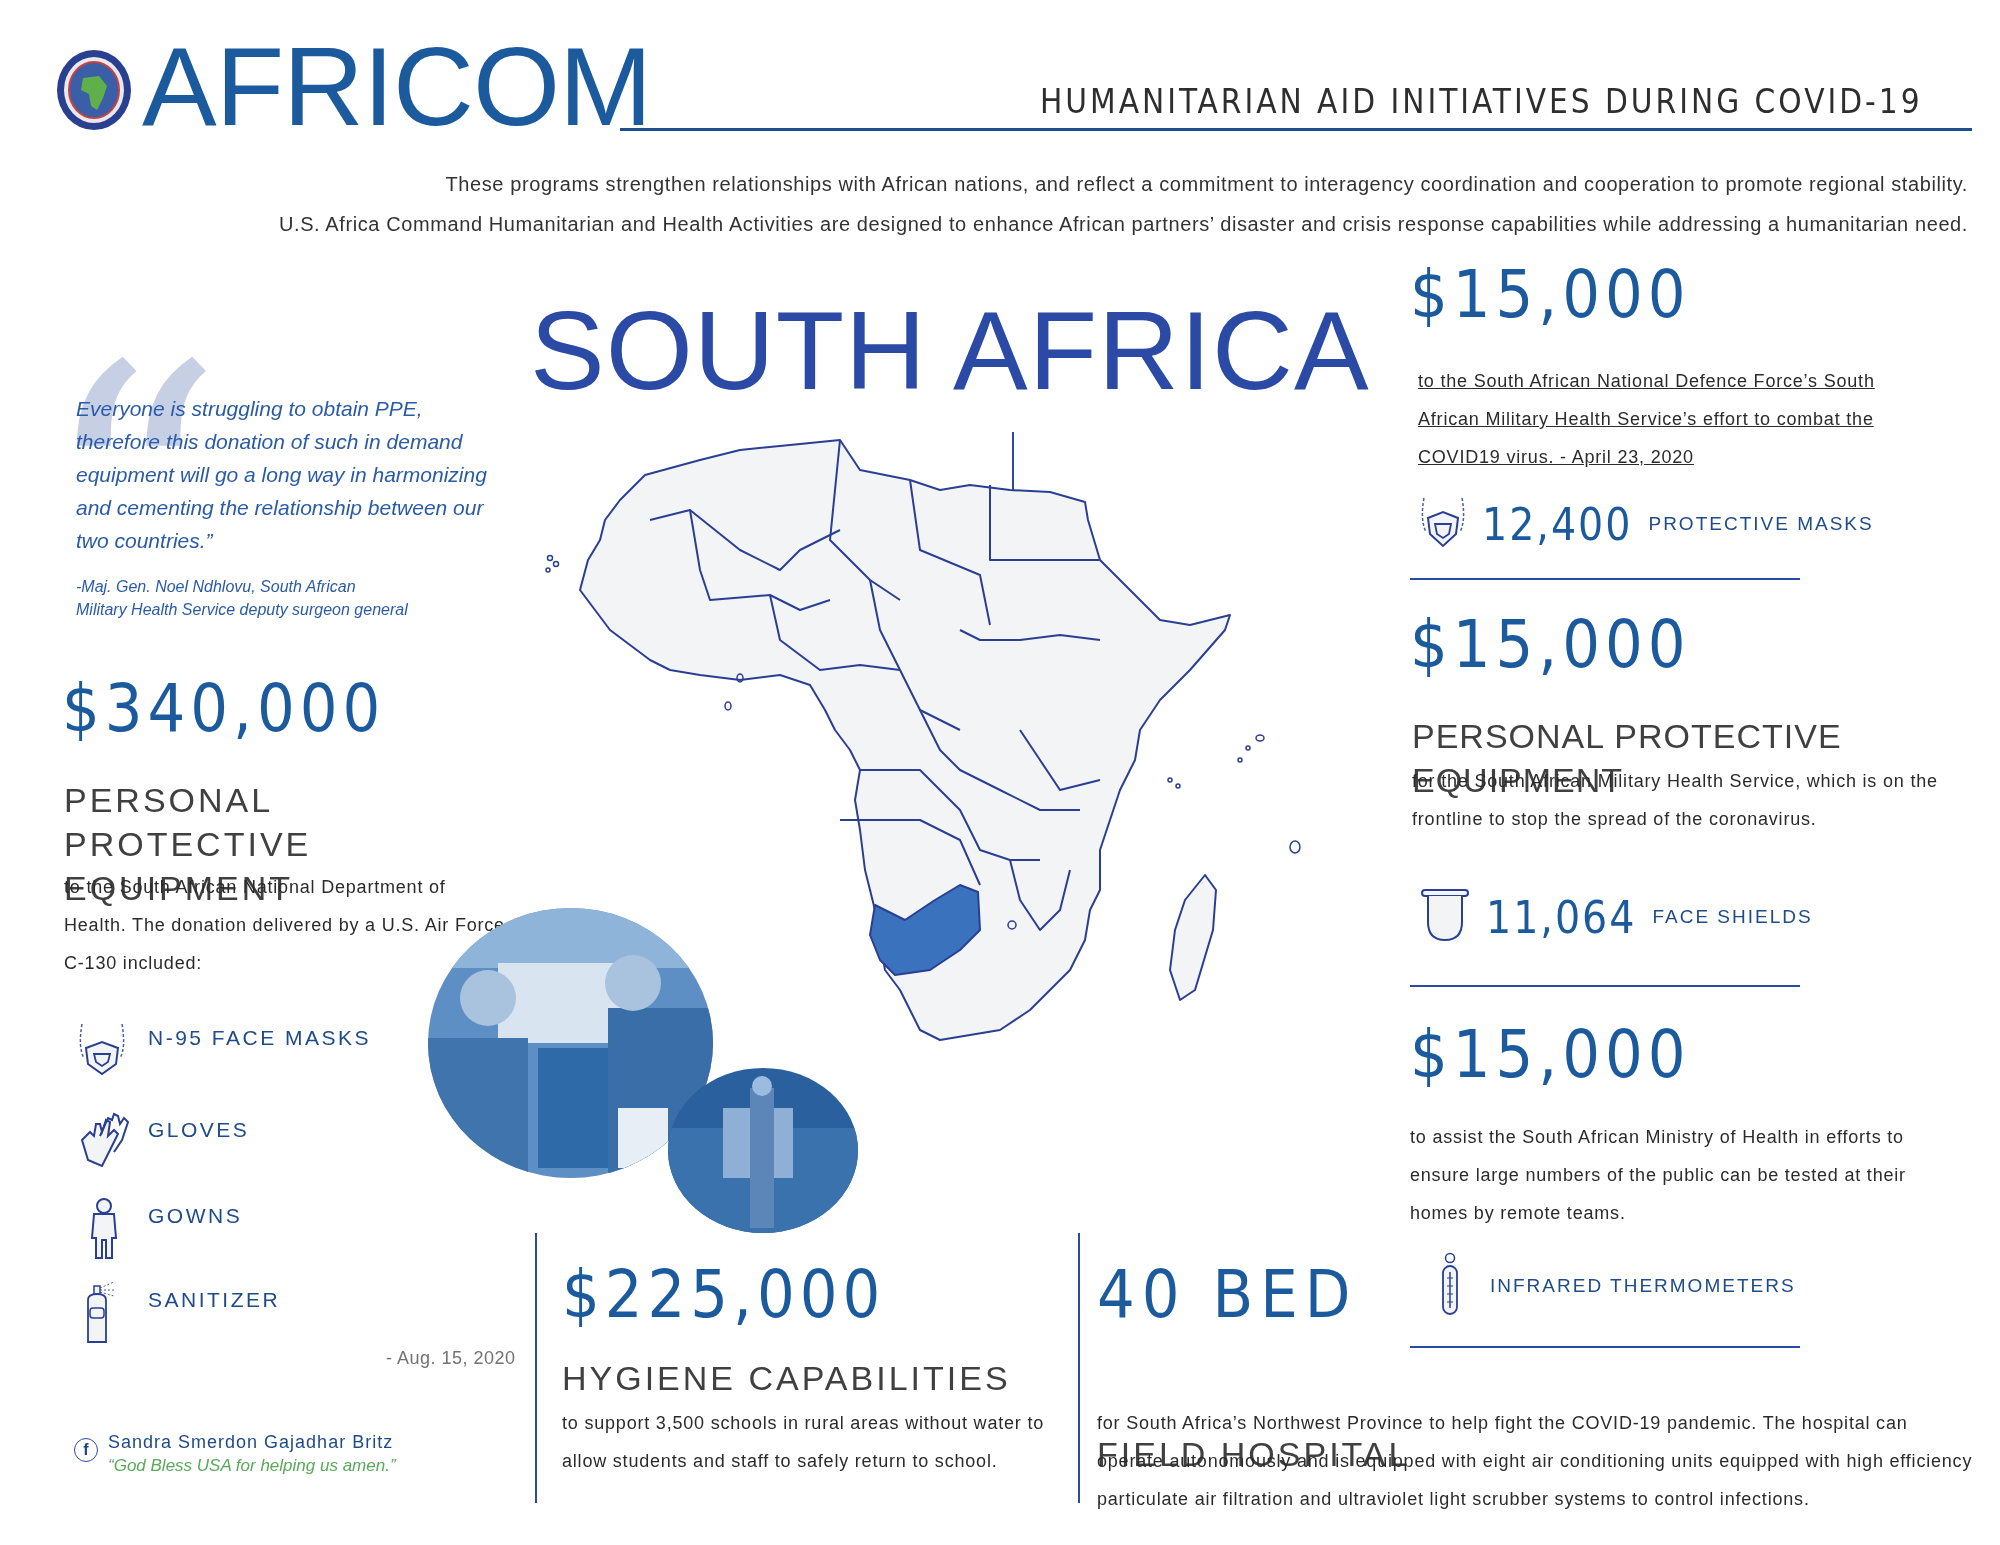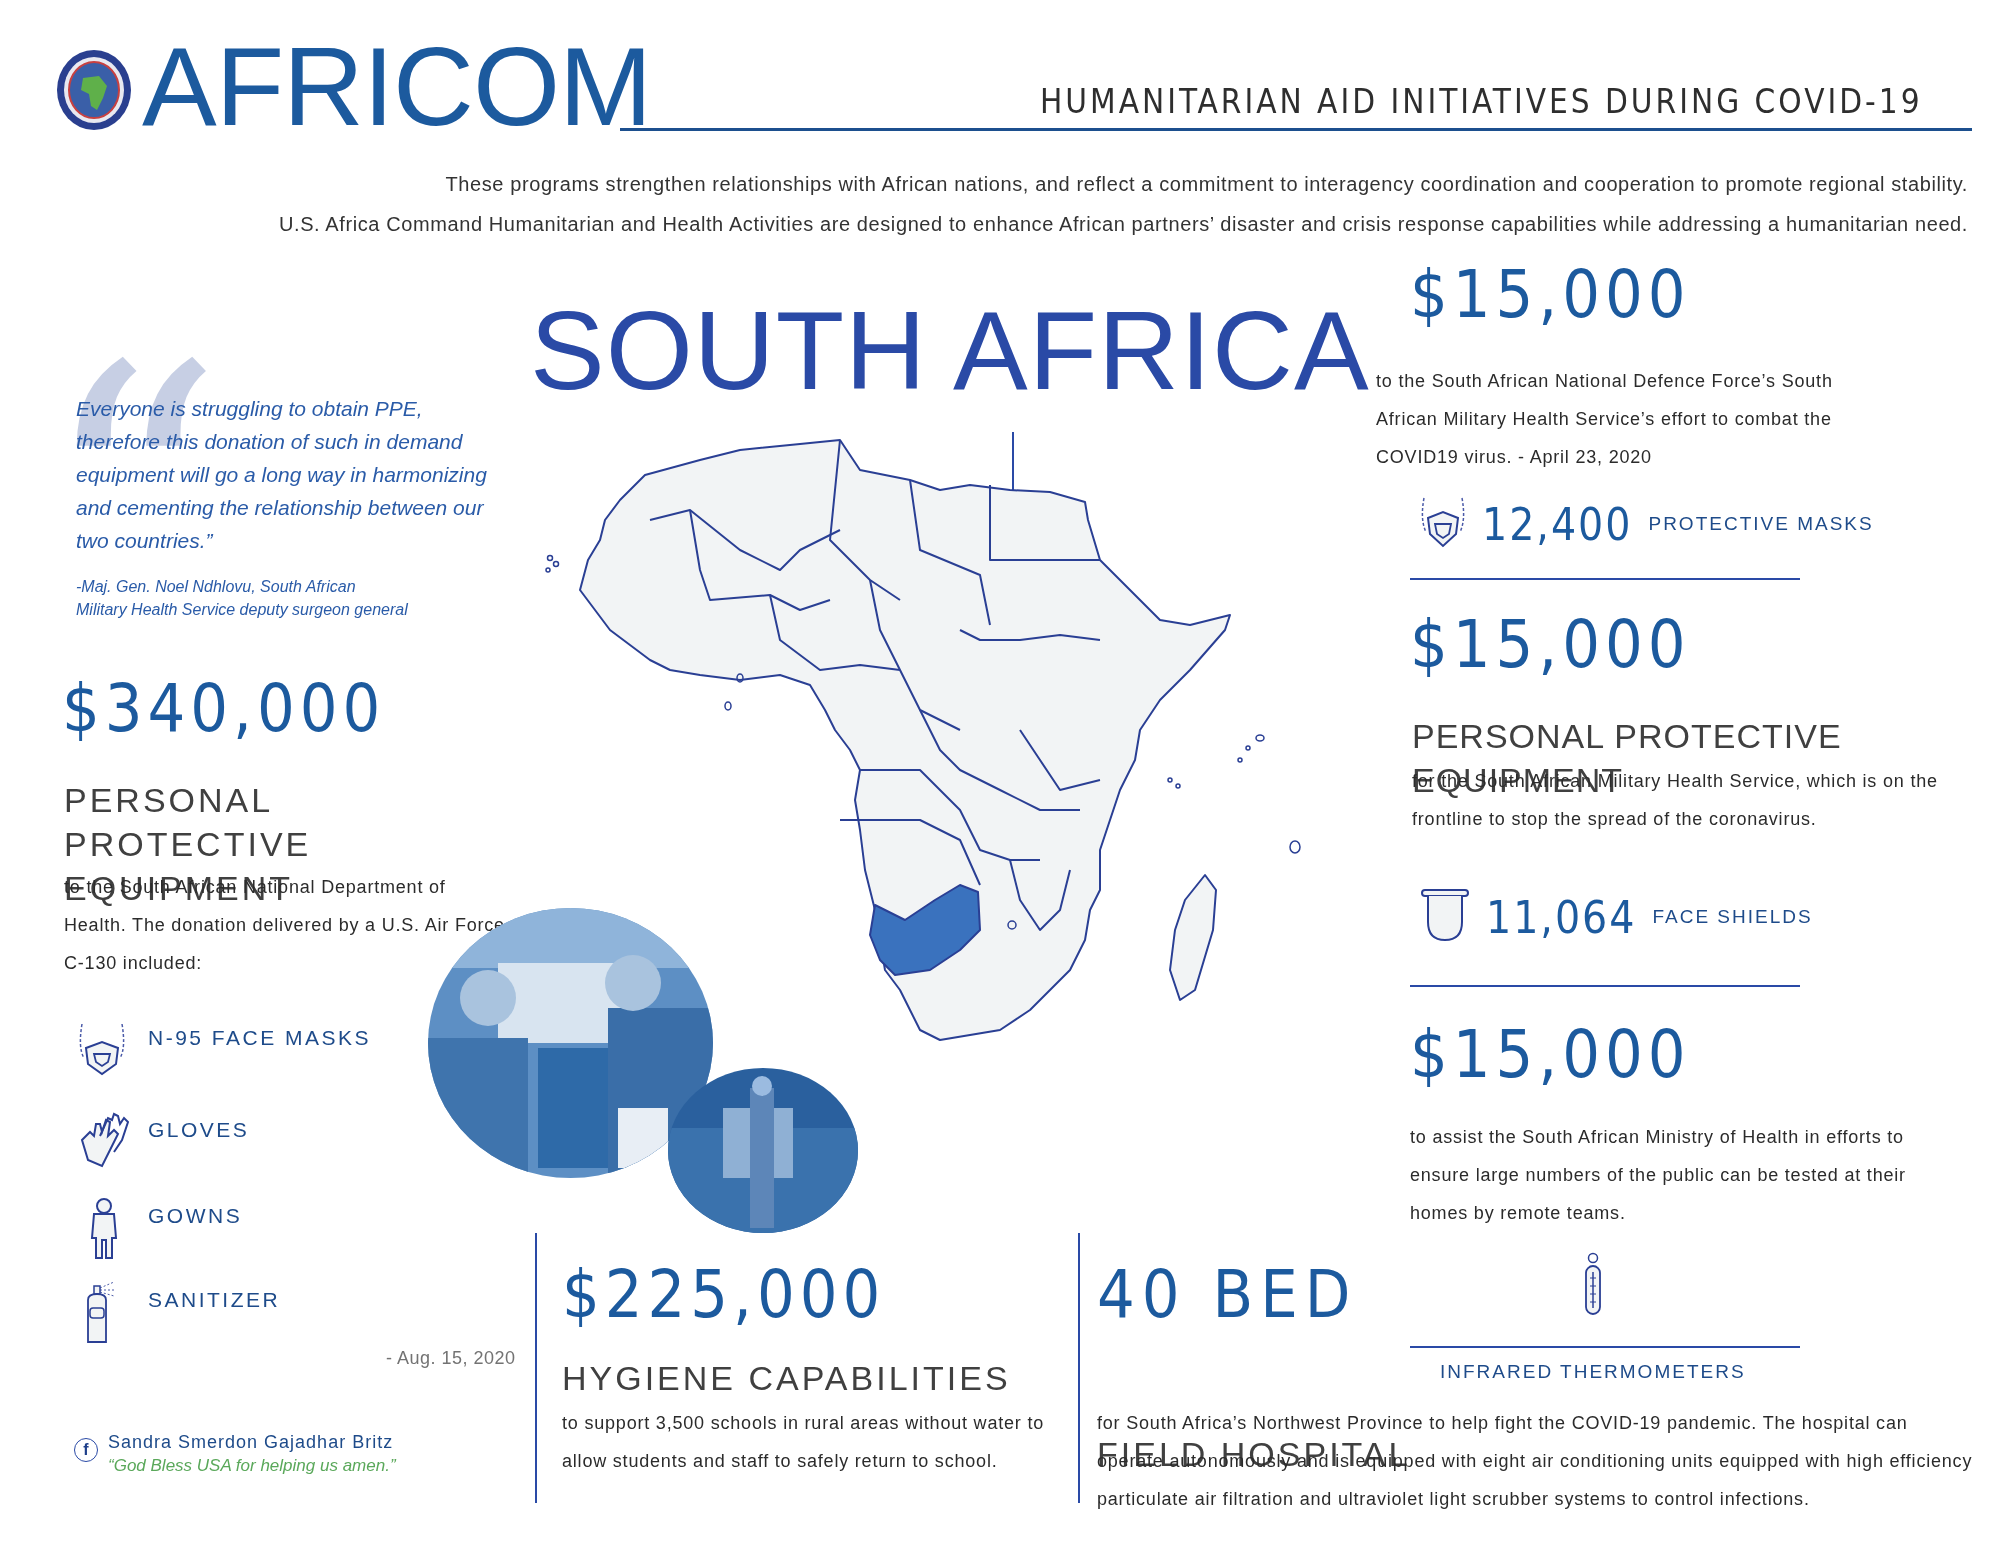--- a/index.html
+++ b/index.html
@@ -54,21 +54,21 @@
   .vline2 { left:1078px; top:1233px; width:2px; height:270px; background:#2a4aa6; }
   .m225 { left:562px; top:1262px; }
   .h225 { left:562px; top:1356px; }
   .b225 { left:562px; top:1404px; width:510px; }
   .m40 { left:1097px; top:1262px; letter-spacing:7px; }
   .h40 { left:1097px; top:1432px; }
   .b40 { left:1097px; top:1404px; width:880px; }
 
   
   .r1m { left:1410px; top:262px; }
-  .r1b { left:1376px; top:362px; width:480px; }
+  .r1b { left:1418px; top:362px; width:480px;text-decoration:underline; }
   .r1i { left:1420px; top:494px; }
   .count { font-size:44px; color:#1c5a9e; letter-spacing:2px; font-family:"DejaVu Sans Condensed","DejaVu Sans",sans-serif; }
   .countlbl { font-size:19px; color:#1e4b8a; letter-spacing:2px; }
   .r1hr { left:1410px; top:578px; width:390px; }
 
   .r2m { left:1410px; top:612px; }
   .r2h { left:1412px; top:714px; }
   .r2b { left:1412px; top:762px; width:560px; }
   .r2i { left:1420px; top:888px; }
   .r2hr { left:1410px; top:985px; width:390px; }
@@ -261,21 +261,21 @@
       <path d="M8 8 L8 34 Q8 52 25 52 Q42 52 42 34 L42 8" fill="#f2f4f5" stroke="#2a3f94" stroke-width="2"></path>
     </svg>
   </span>
   <span class="count">11,064</span>
   <span class="countlbl">FACE SHIELDS</span>
 </div>
 <div class="abs hr r2hr"></div>
 
 <div class="abs money r3m">$15,000</div>
 <div class="abs body r3b">to assist the South African Ministry of Health in efforts to ensure large numbers of the public can be tested at their homes by remote teams.</div>
-<div class="abs inline-row r3i" style="gap:41px;flex-direction:column;">
+<div class="abs inline-row r3i" style="gap:30px;">
   <span>
     <svg viewBox="0 0 20 64" width="20" height="64">
       <circle cx="10" cy="6" r="4.5" fill="none" stroke="#2a3f94" stroke-width="1.5"></circle>
       <rect x="3" y="14" width="14" height="48" rx="7" fill="#f2f4f5" stroke="#2a3f94" stroke-width="1.8"></rect>
       <line x1="10" y1="20" x2="10" y2="56" stroke="#2a3f94" stroke-width="1.5"></line>
       <line x1="7" y1="26" x2="13" y2="26" stroke="#2a3f94"></line>
         <line x1="7" y1="34" x2="13" y2="34" stroke="#2a3f94"></line>
       <line x1="7" y1="42" x2="13" y2="42" stroke="#2a3f94"></line>
         <line x1="7" y1="50" x2="13" y2="50" stroke="#2a3f94"></line>
     </svg>

